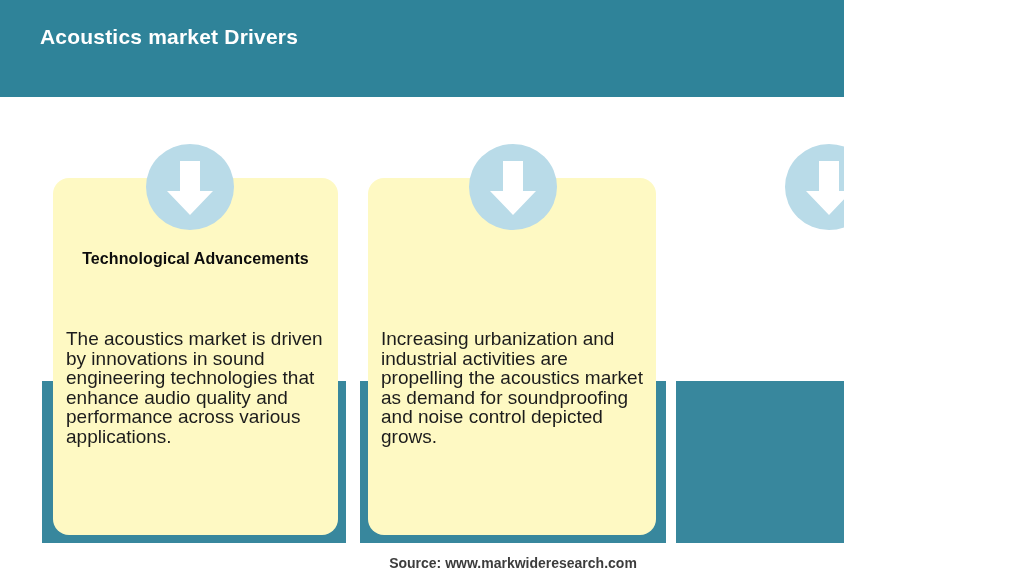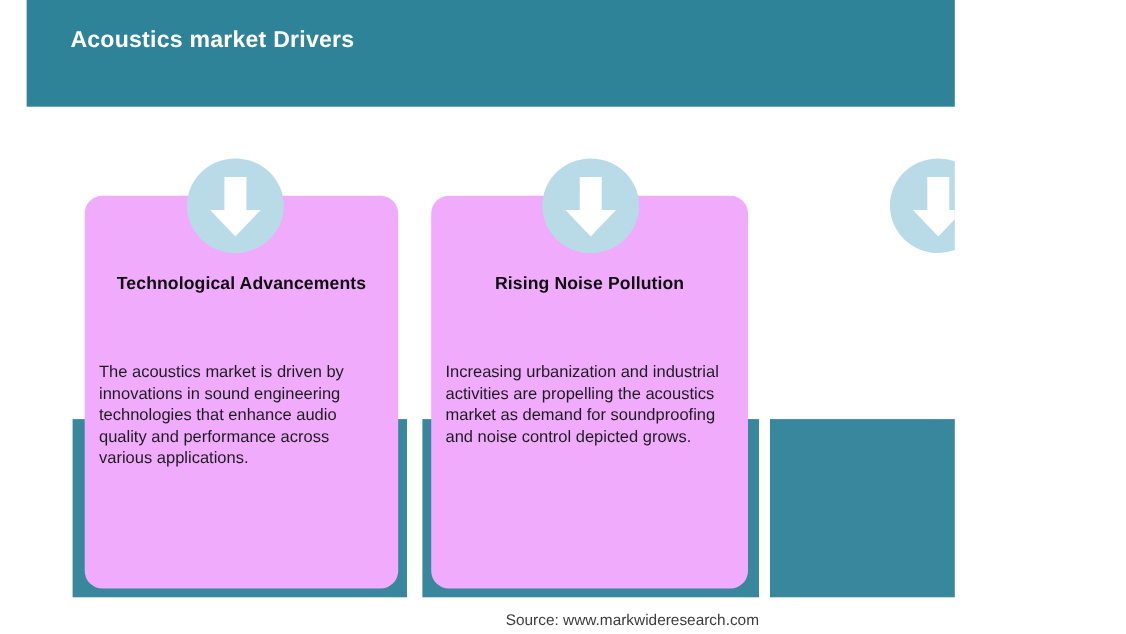--- a/index.html
+++ b/index.html
@@ -1,21 +1,21 @@
 <!DOCTYPE html>
 <html><head>
 <meta charset="utf-8">
 <style>
   * { margin:0; padding:0; box-sizing:border-box; }
   html,body { width:1024px; height:576px; }
   body { font-family:"Liberation Sans", sans-serif; background:#ffffff; }
 
   .page {
     position:relative; width:844px; height:576px;
-    background:#ffffff; overflow:hidden;margin-left:24px;
+    background:#ffffff; overflow:hidden;
   }
 
   
   .header {
     position:absolute; left:0; top:0; width:1024px; height:97px;
     background:#2F8399;
   }
   .header-title {
     position:absolute; left:40px; top:25px;
     font-size:21px; font-weight:bold; color:#ffffff; letter-spacing:0.2px;
@@ -40,21 +40,21 @@
   
   .underlay {
     position:absolute; top:381px; height:162px; background:#38879D;
   }
   .underlay-1 { left:42px;  width:304px; }
   .underlay-2 { left:360px; width:306px; }
   .underlay-3 { left:676px; width:306px; }
 
   .card {
     position:absolute; top:178px; height:357px;
-    background:#f0abfc; border-radius:16px;
+    background:#fef9c3; border-radius:16px;
   }
   .card-1 { left:53px;  width:285px; }
   .card-2 { left:368px; width:288px; }
   .card-3 { left:688px; width:284px; }
 
   .circle {
     position:absolute; top:144px; width:88px; height:86px;
     border-radius:50%; background:#B9DBE8;
     display:flex; align-items:center; justify-content:center;
   }
@@ -63,27 +63,27 @@
   .circle-3 { left:785px; }
   .arrow-svg { width:50px; height:58px; margin-top:2px; }
 
   .card-title {
     position:absolute; top:72px; left:0; width:100%;
     text-align:center; font-size:16px; font-weight:bold; color:#0d0d0d;
     letter-spacing:0.1px;
   }
   .card-desc {
     position:absolute; top:151px; left:13px; right:11px;
-    font-size:15px; line-height:19.5px; color:#1c1c1c;
+    font-size:19px; line-height:19.5px; color:#1c1c1c;
   }
 
   
   .source {
     position:absolute; left:360px; top:555px; width:306px;
-    text-align:right; font-size:14px; font-weight:normal; color:#3C3C3C;
+    text-align:center; font-size:14px; font-weight:bold; color:#3C3C3C;
   }
   .disclaimer {
     position:absolute; right:12px; top:557px;
     font-size:10.5px; color:#151515;
   }
 </style>
 </head>
 <body>
 
 <div class="page">
@@ -100,21 +100,20 @@
   <div class="underlay underlay-1"></div>
   <div class="underlay underlay-2"></div>
   <div class="underlay underlay-3"></div>
 
   <div class="card card-1">
     <div class="card-title">Technological Advancements</div>
     <div class="card-desc">The acoustics market is driven by innovations in sound engineering technologies that enhance audio quality and performance across various applications.</div>
   </div>
 
   <div class="card card-2">
-    <div class="card-title">Rising Noise Pollution</div>
     <div class="card-desc">Increasing urbanization and industrial activities are propelling the acoustics market as demand for soundproofing and noise control depicted grows.</div>
   </div>
 
 
   <div class="circle circle-1">
     <svg class="arrow-svg" viewBox="0 0 50 58">
       <path d="M15 2 H35 V32 H48 L25 56 L2 32 H15 Z" fill="#ffffff"></path>
     </svg>
   </div>
   <div class="circle circle-2">

